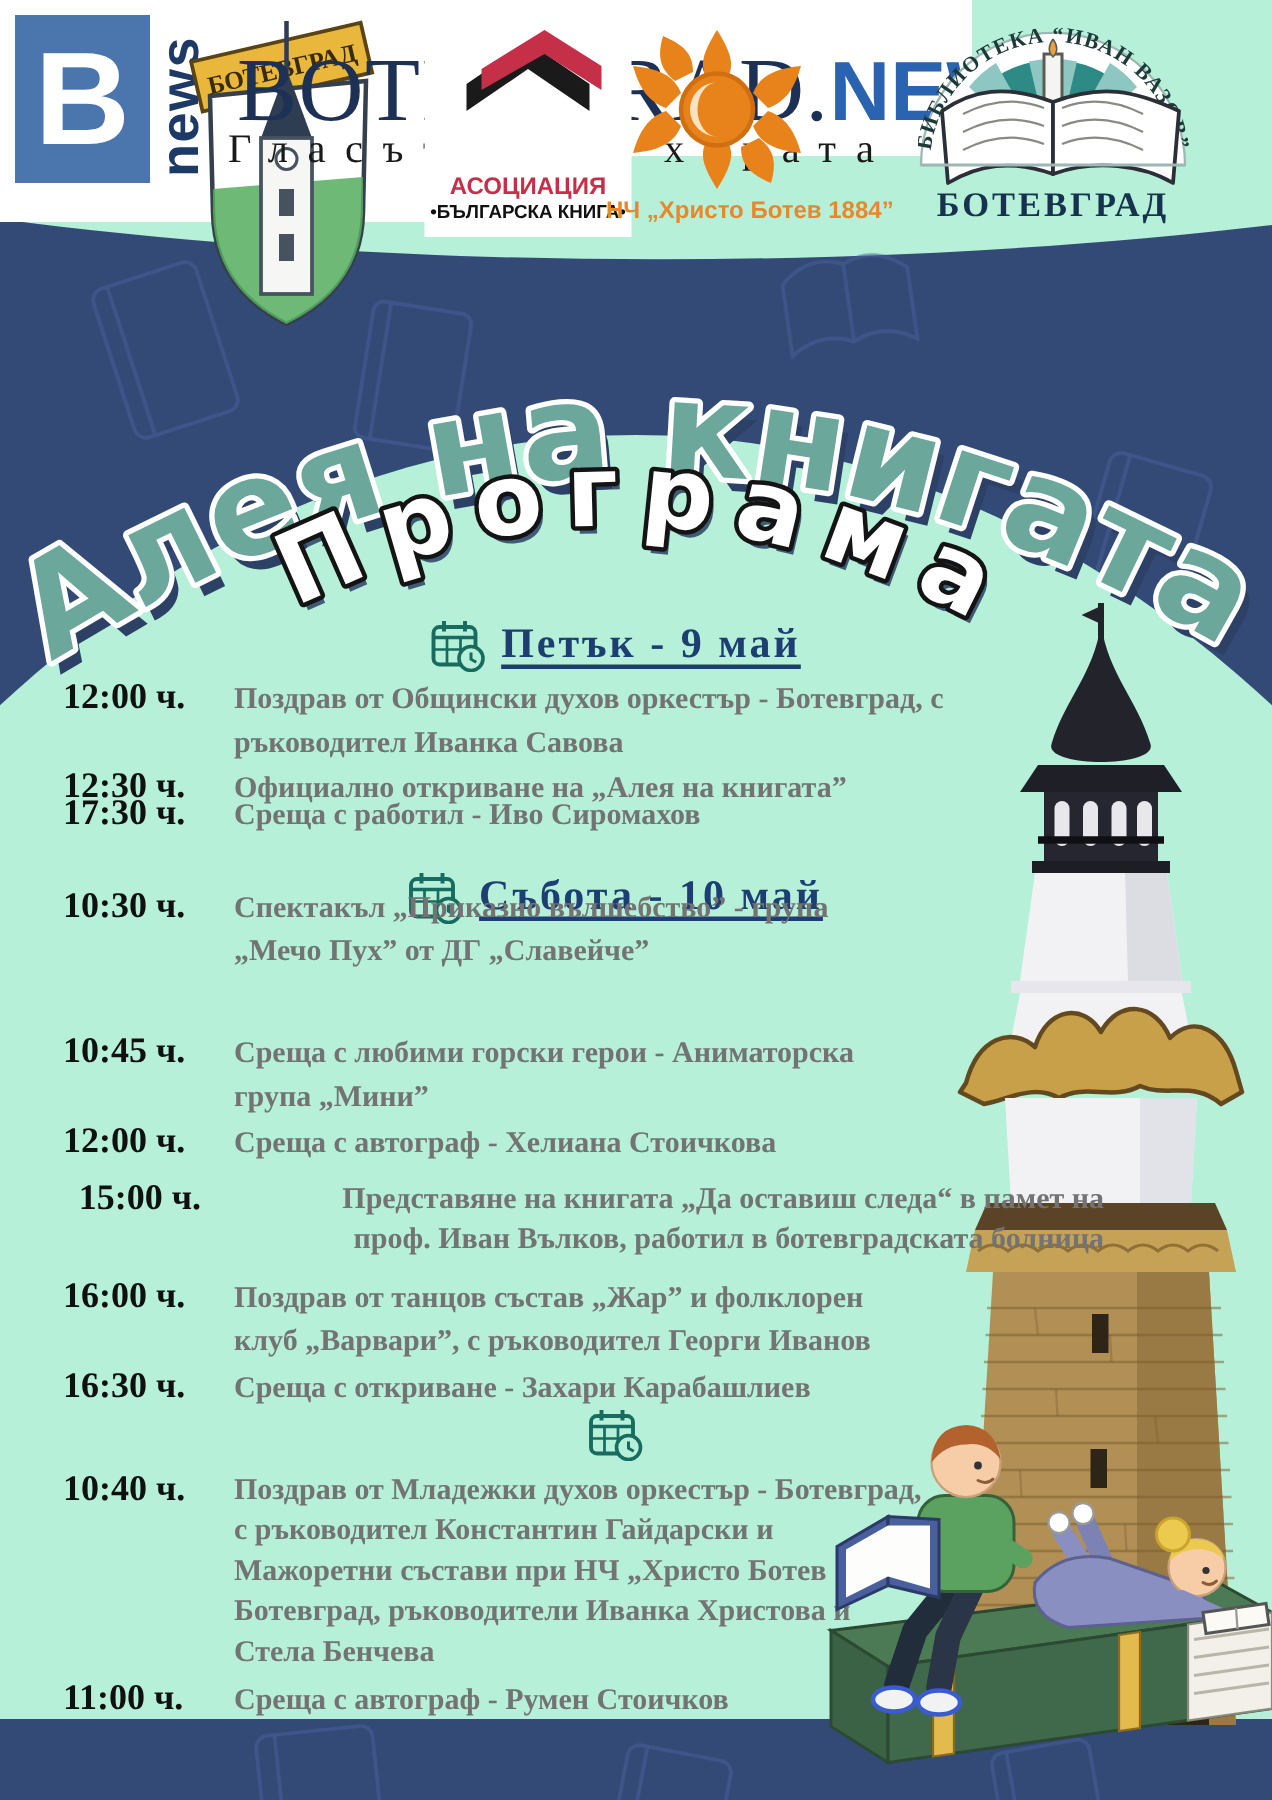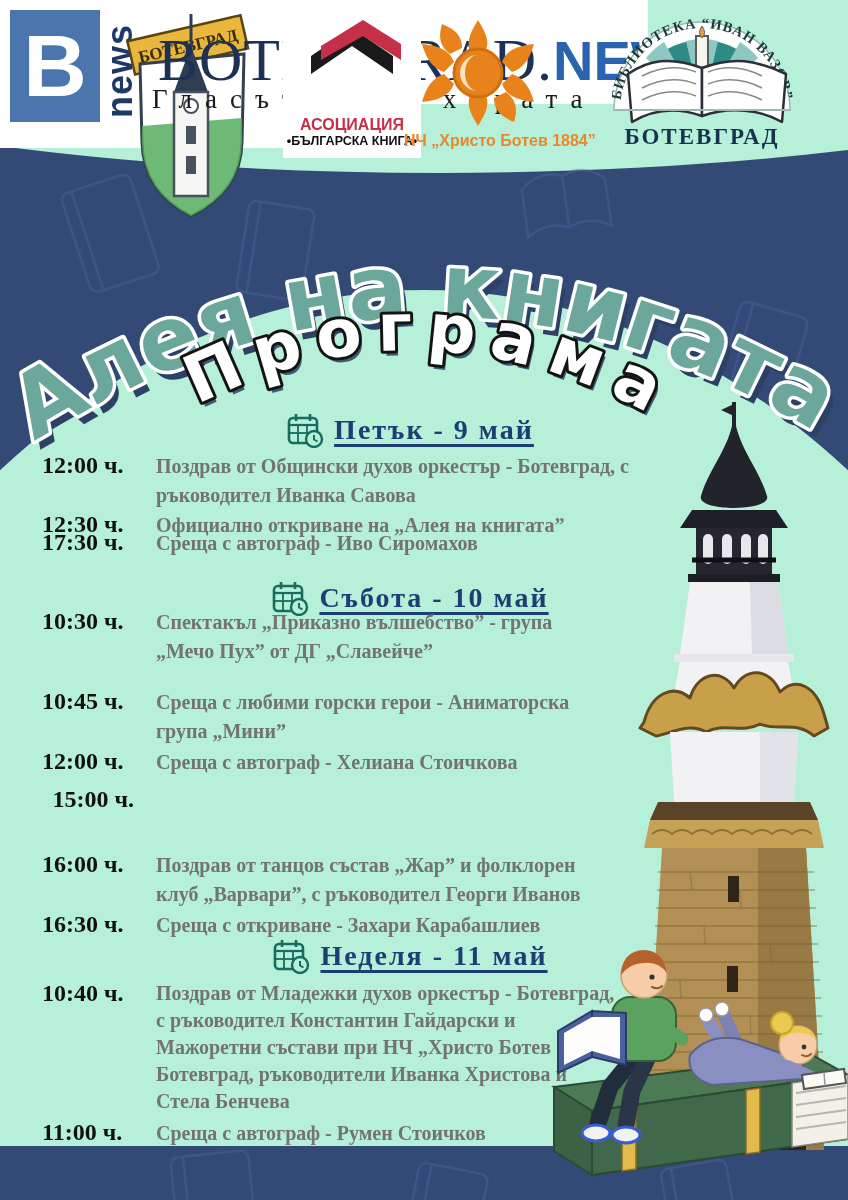--- a/index.html
+++ b/index.html
@@ -283,53 +283,55 @@
     <div class="time">12:00 ч.</div>
     <div class="desc">Поздрав от Общински духов оркестър - Ботевград, с
 ръководител Иванка Савова</div>
   </div>
   <div class="row" style="top:511px;">
     <div class="time">12:30 ч.</div>
     <div class="desc">Официално откриване на „Алея на книгата”</div>
   </div>
   <div class="row" style="top:529px;">
     <div class="time">17:30 ч.</div>
-    <div class="desc">Среща с автограф - Иво Сиромахов</div>
+    <div class="desc">Среща с работил - Иво Сиромахов</div>
   </div>
 
   <div class="sec-hdr" style="top:580px;">
     <svg width="38" height="36" viewBox="0 0 38 36">
       <rect x="3" y="6" width="28" height="25" rx="4" fill="none" stroke="#176b5f" stroke-width="2.6"></rect>
       <line x1="10" y1="2" x2="10" y2="9" stroke="#176b5f" stroke-width="2.6"></line>
       <line x1="24" y1="2" x2="24" y2="9" stroke="#176b5f" stroke-width="2.6"></line>
       <line x1="3" y1="13" x2="31" y2="13" stroke="#176b5f" stroke-width="2.2"></line>
       <line x1="12" y1="13" x2="12" y2="31" stroke="#176b5f" stroke-width="1.8"></line>
       <line x1="21" y1="13" x2="21" y2="31" stroke="#176b5f" stroke-width="1.8"></line>
       <line x1="3" y1="21" x2="31" y2="21" stroke="#176b5f" stroke-width="1.8"></line>
       <circle cx="28" cy="27" r="8" fill="#b6f0d8" stroke="#176b5f" stroke-width="2.4"></circle>
       <path d="M28,23 v4.5 l3.5,2" fill="none" stroke="#176b5f" stroke-width="2"></path>
     </svg>
     <span class="t">Събота - 10 май</span>
   </div>
-  <div class="row" style="top:608px;">
+  <div class="row" style="top:591px;">
     <div class="time">10:30 ч.</div>
     <div class="desc">Спектакъл „Приказно вълшебство” - група
 „Мечо Пух” от ДГ „Славейче”</div>
   </div>
   <div class="row" style="top:688px;">
     <div class="time">10:45 ч.</div>
     <div class="desc">Среща с любими горски герои - Аниматорска
 група „Мини”</div>
   </div>
   <div class="row" style="top:748px;">
     <div class="time">12:00 ч.</div>
     <div class="desc">Среща с автограф - Хелиана Стоичкова</div>
   </div>
   <div class="row tight" style="top:786px;text-align:right;">
     <div class="time">15:00 ч.</div>
+    <div class="desc" style="width:580px;">Представяне на книгата „Да оставиш следа“ в памет на
+проф. Иван Вълков, работил в ботевградската болница</div>
   </div>
   <div class="row" style="top:851px;">
     <div class="time">16:00 ч.</div>
     <div class="desc">Поздрав от танцов състав „Жар” и фолклорен
 клуб „Варвари”, с ръководител Георги Иванов</div>
   </div>
   <div class="row" style="top:911px;">
     <div class="time">16:30 ч.</div>
     <div class="desc">Среща с откриване - Захари Карабашлиев</div>
   </div>
@@ -339,21 +341,20 @@
       <rect x="3" y="6" width="28" height="25" rx="4" fill="none" stroke="#176b5f" stroke-width="2.6"></rect>
       <line x1="10" y1="2" x2="10" y2="9" stroke="#176b5f" stroke-width="2.6"></line>
       <line x1="24" y1="2" x2="24" y2="9" stroke="#176b5f" stroke-width="2.6"></line>
       <line x1="3" y1="13" x2="31" y2="13" stroke="#176b5f" stroke-width="2.2"></line>
       <line x1="12" y1="13" x2="12" y2="31" stroke="#176b5f" stroke-width="1.8"></line>
       <line x1="21" y1="13" x2="21" y2="31" stroke="#176b5f" stroke-width="1.8"></line>
       <line x1="3" y1="21" x2="31" y2="21" stroke="#176b5f" stroke-width="1.8"></line>
       <circle cx="28" cy="27" r="8" fill="#b6f0d8" stroke="#176b5f" stroke-width="2.4"></circle>
       <path d="M28,23 v4.5 l3.5,2" fill="none" stroke="#176b5f" stroke-width="2"></path>
     </svg>
-    <span class="t">Неделя - 11 май</span>
   </div>
   <div class="row tight" style="top:980px;">
     <div class="time">10:40 ч.</div>
     <div class="desc">Поздрав от Младежки духов оркестър - Ботевград,
 с ръководител Константин Гайдарски и
 Мажоретни състави при НЧ „Христо Ботев 1884” -
 Ботевград,  ръководители Иванка Христова и
 Стела Бенчева</div>
   </div>
   <div class="row" style="top:1119px;">

